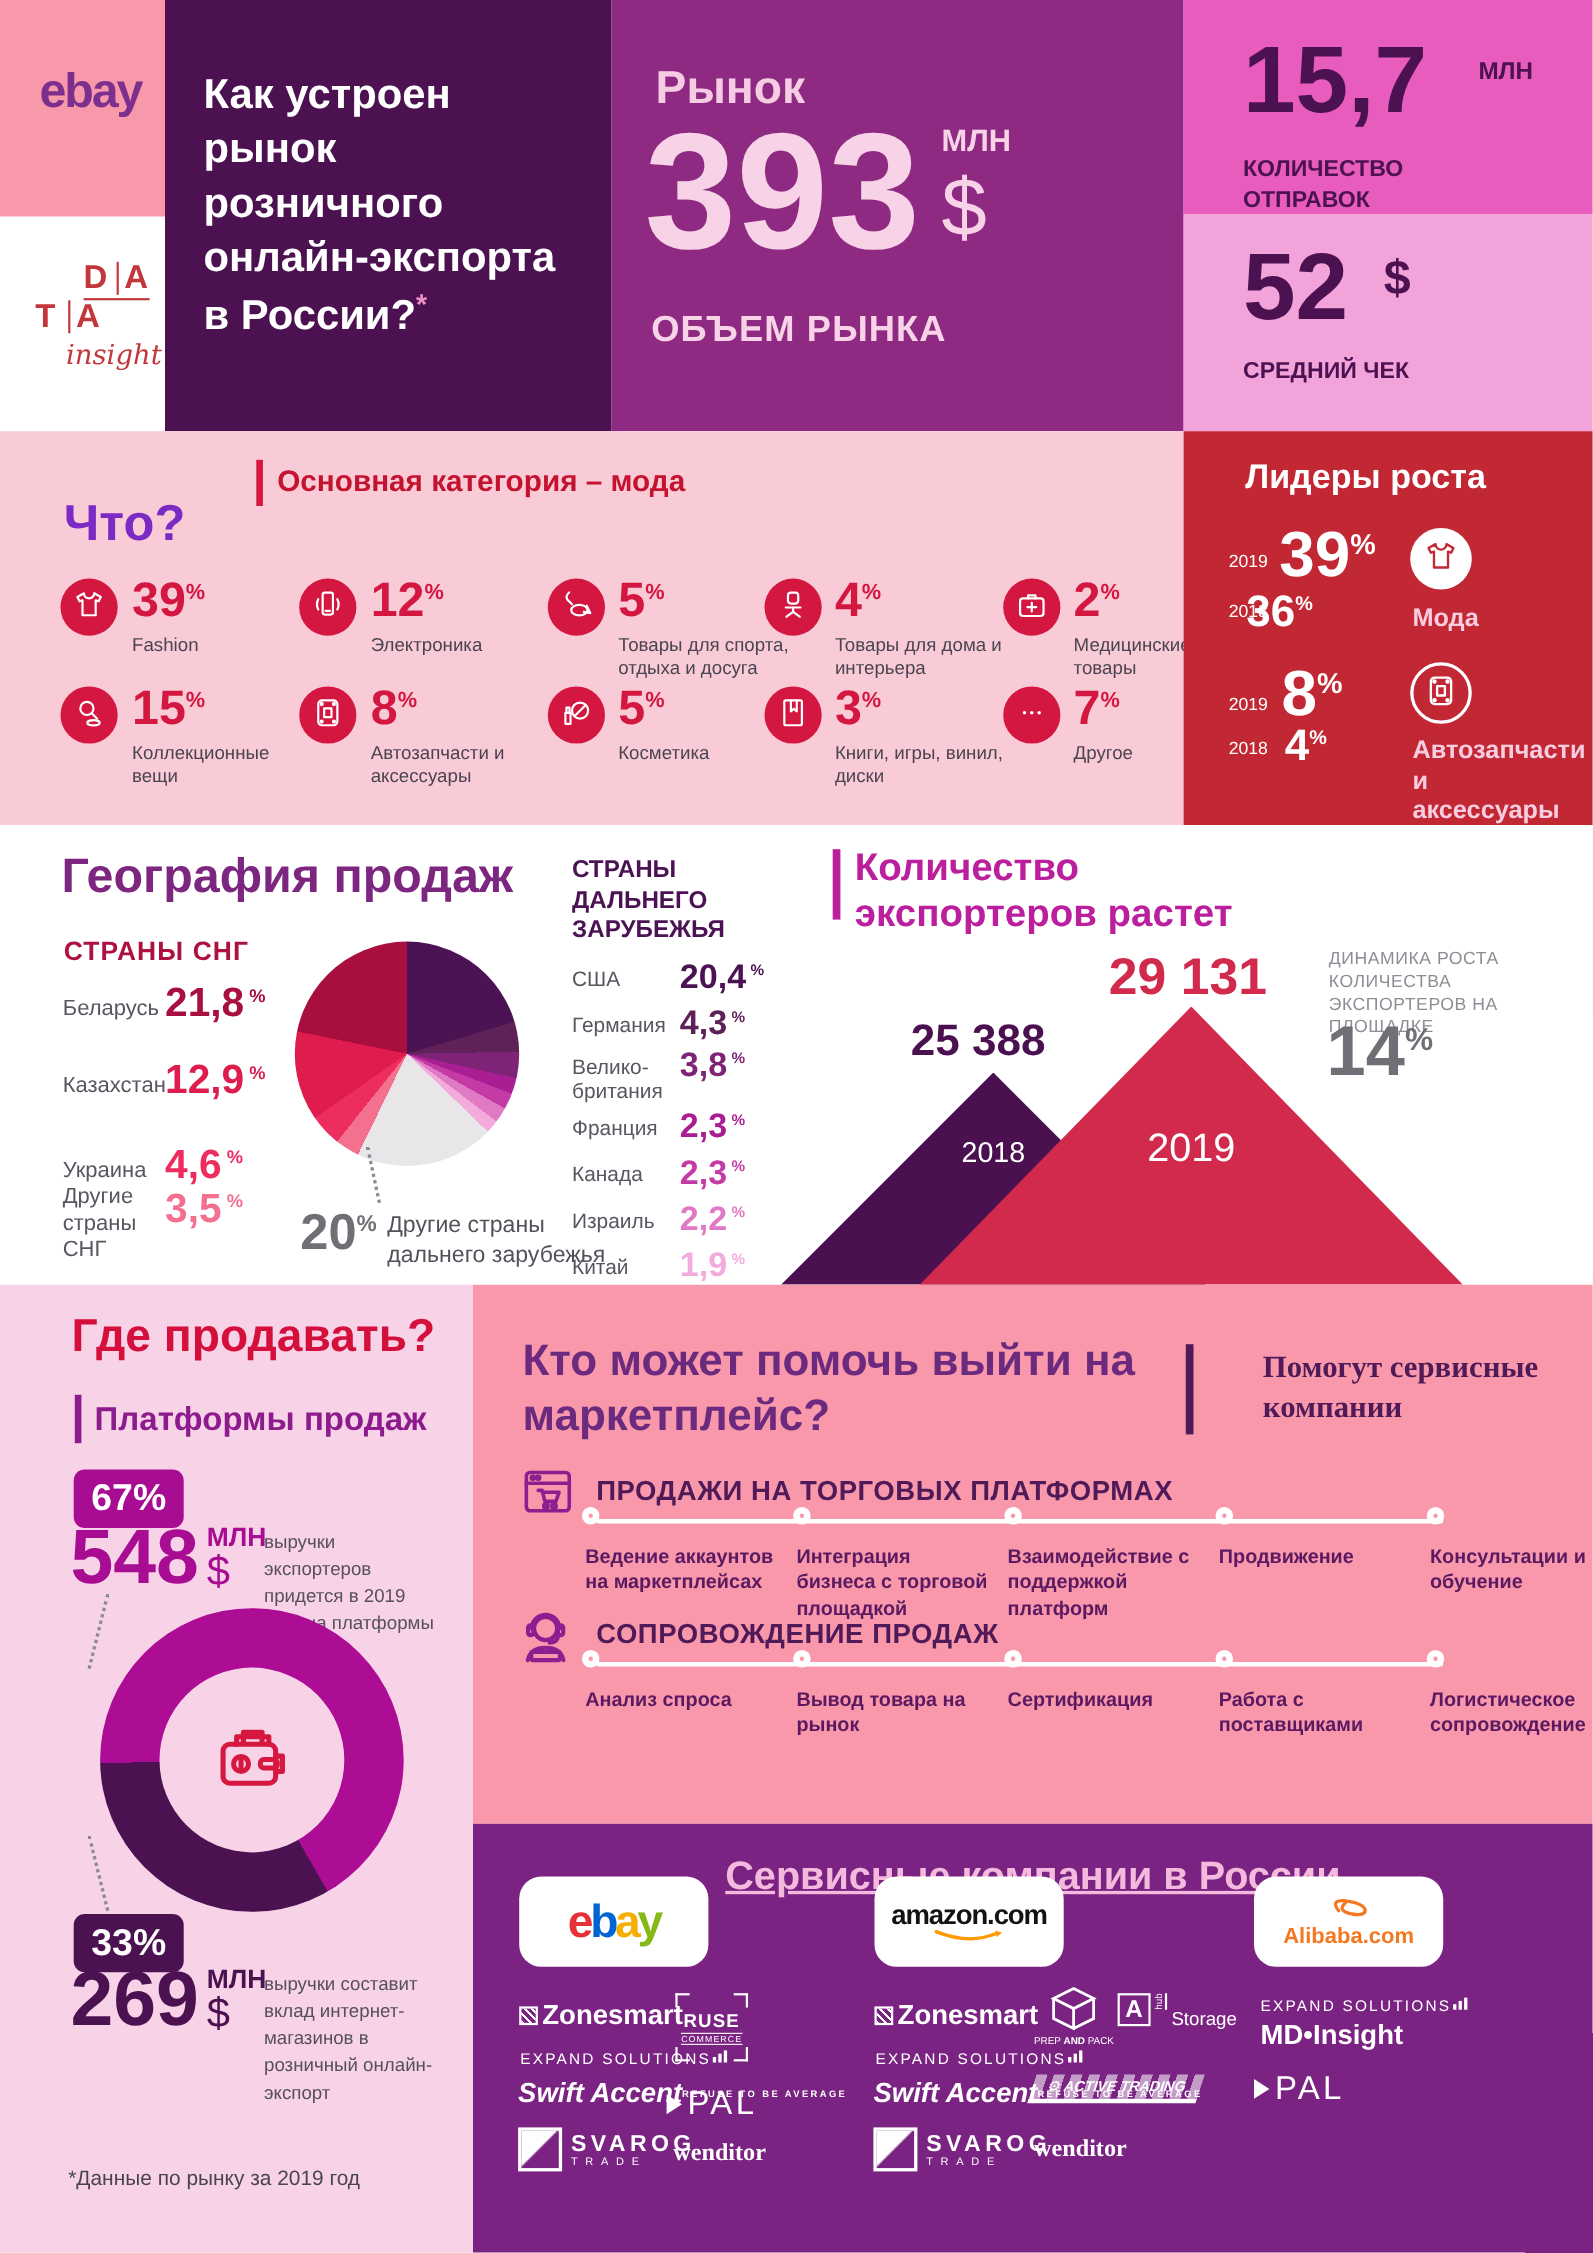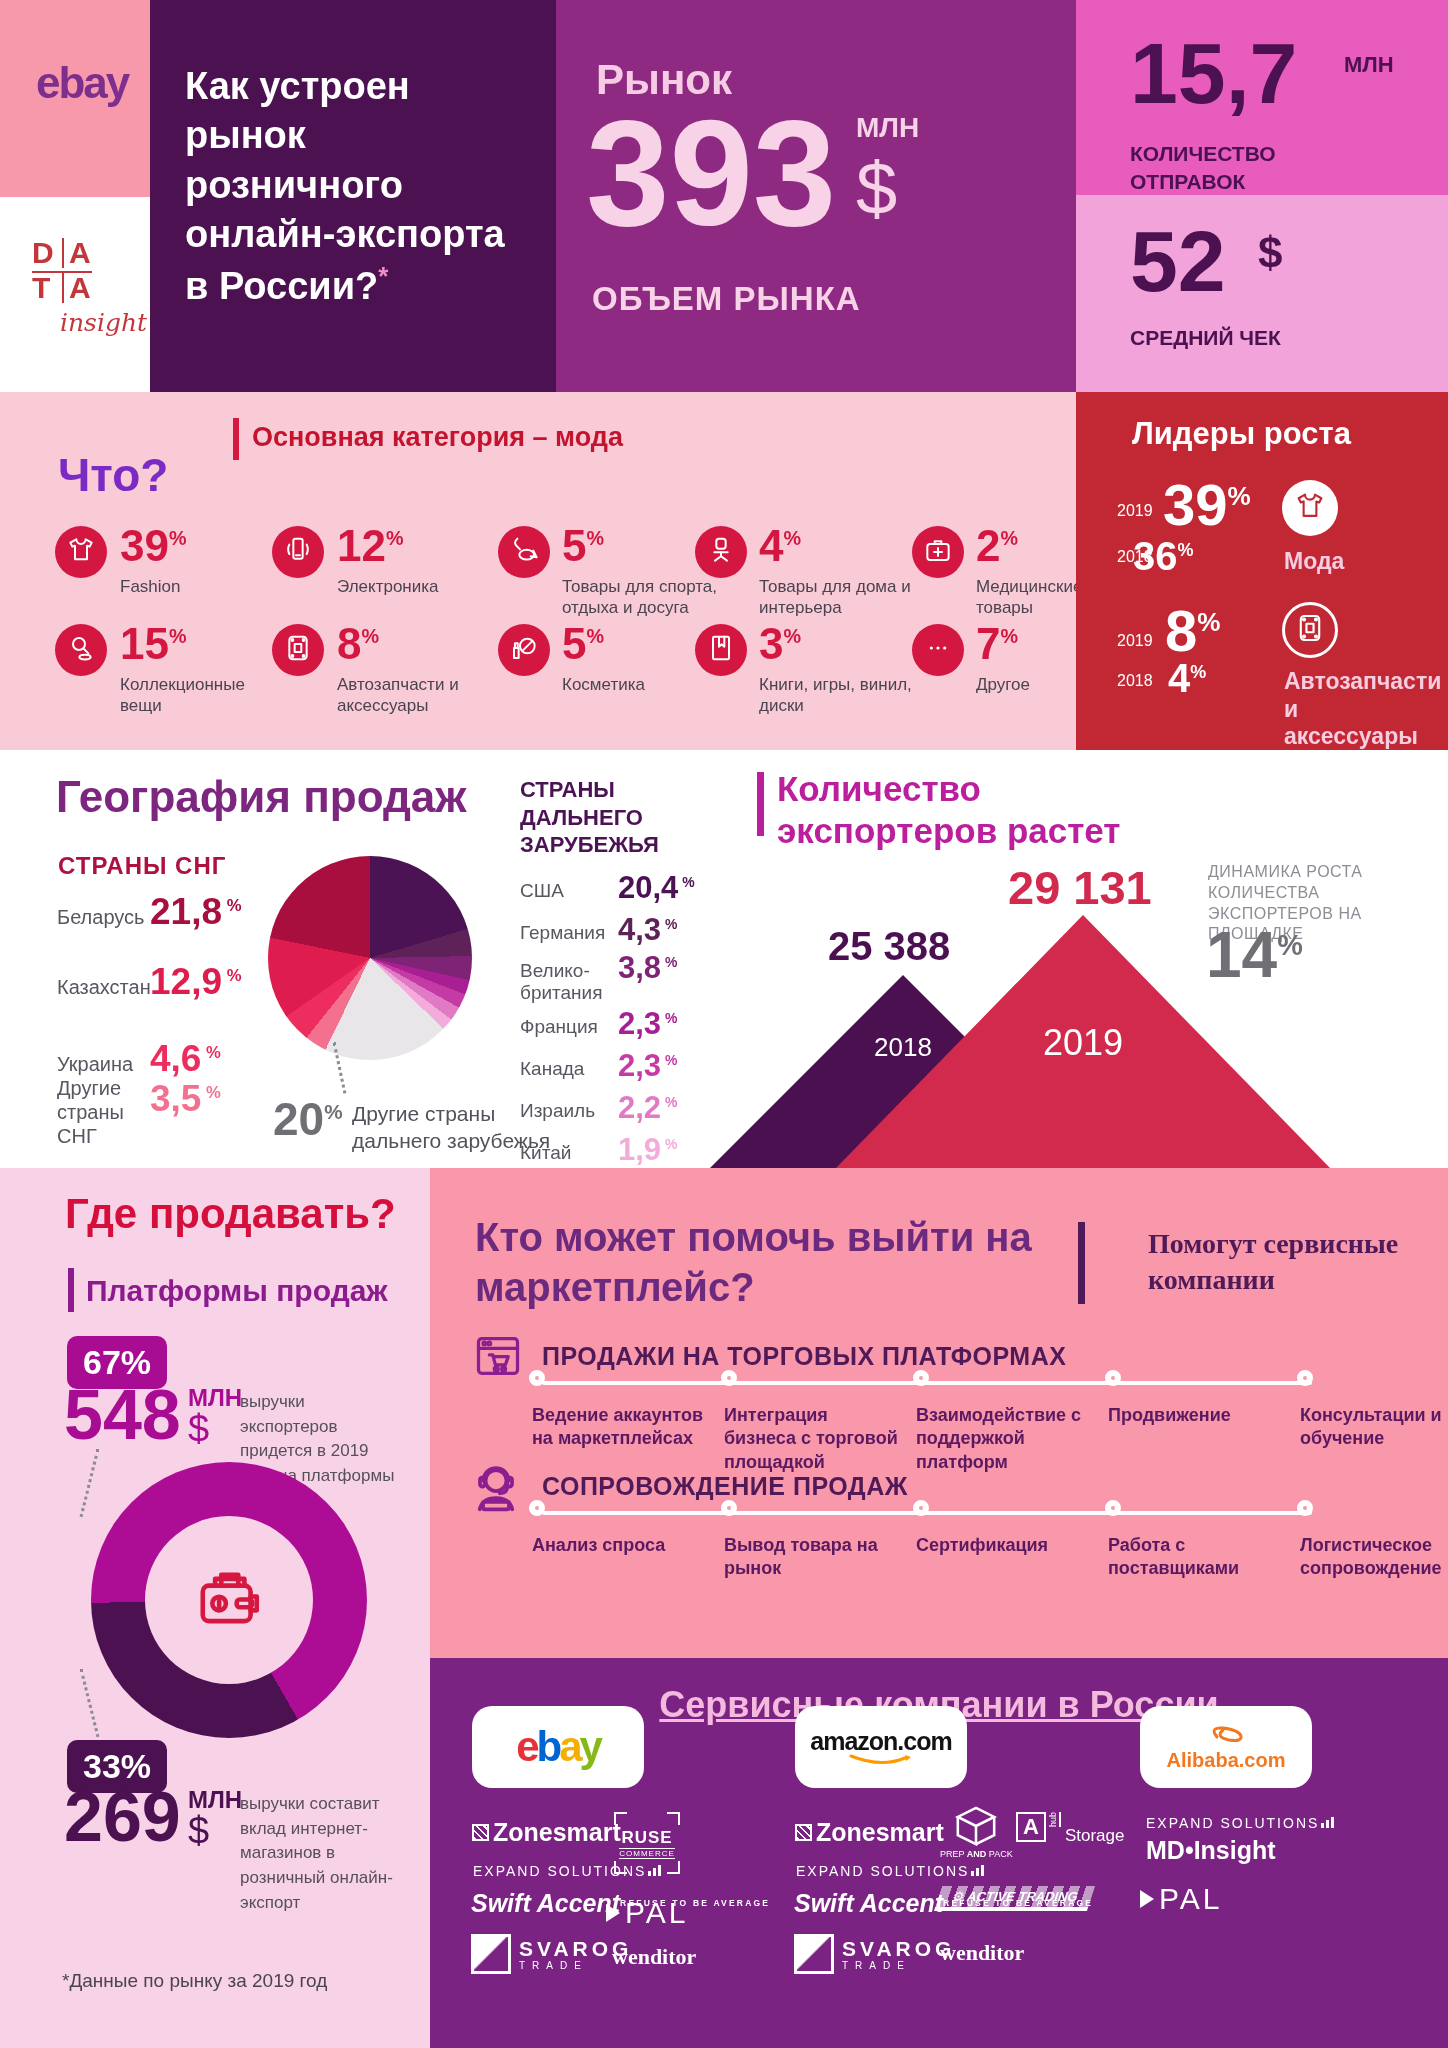--- a/index.html
+++ b/index.html
@@ -8,21 +8,21 @@
          font-family:"Liberation Sans","DejaVu Sans",sans-serif;overflow:hidden;}
   .abs{position:absolute;}
   .pct{font-size:45%;vertical-align:super;font-weight:bold;}
   
   .hdr-pink{left:0;top:0;width:150px;height:197px;background:#f898ab;}
   .hdr-white{left:0;top:197px;width:150px;height:195px;background:#ffffff;}
   .ebay-logo{left:36px;top:58px;font-size:44px;font-weight:bold;letter-spacing:-2px;color:#7d2f8d;}
   .di{color:#c3373c;}
   .di-grid{left:32px;top:238px;font-size:30px;font-weight:bold;line-height:1;}
   .di-grid span{display:inline-block;width:30px;}
-  .di-row1{border-bottom:2px solid #c3373c;padding-bottom:3px;}
+  .di-row1{border-bottom:2px solid #c3373c;padding-bottom:3px;margin-left:44px;}
   .di-a{border-left:2px solid #c3373c;padding-left:5px;}
   .di-script{left:60px;top:308px;font-size:25px;font-style:italic;font-family:"DejaVu Serif",serif;}
   .hdr-title-block{left:150px;top:0;width:406px;height:392px;background:#4b1150;}
   .hdr-title{left:185px;top:62px;width:345px;font-size:38px;line-height:1.3;font-weight:bold;color:#ffffff;}
   .ast{color:#ef8fc6;font-size:26px;vertical-align:super;}
   .mkt{left:556px;top:0;width:520px;height:392px;background:#8e2a82;color:#f6cbe4;}
   .mkt-label{left:596px;top:56px;font-size:42px;font-weight:bold;color:#f6cbe4;}
   .mkt-num{left:586px;top:98px;font-size:150px;font-weight:bold;line-height:1;color:#f8d2e6;}
   .mkt-mln{left:856px;top:112px;font-size:28px;font-weight:bold;color:#f8d2e6;}
   .mkt-dollar{left:856px;top:146px;font-size:74px;color:#f8d2e6;}

